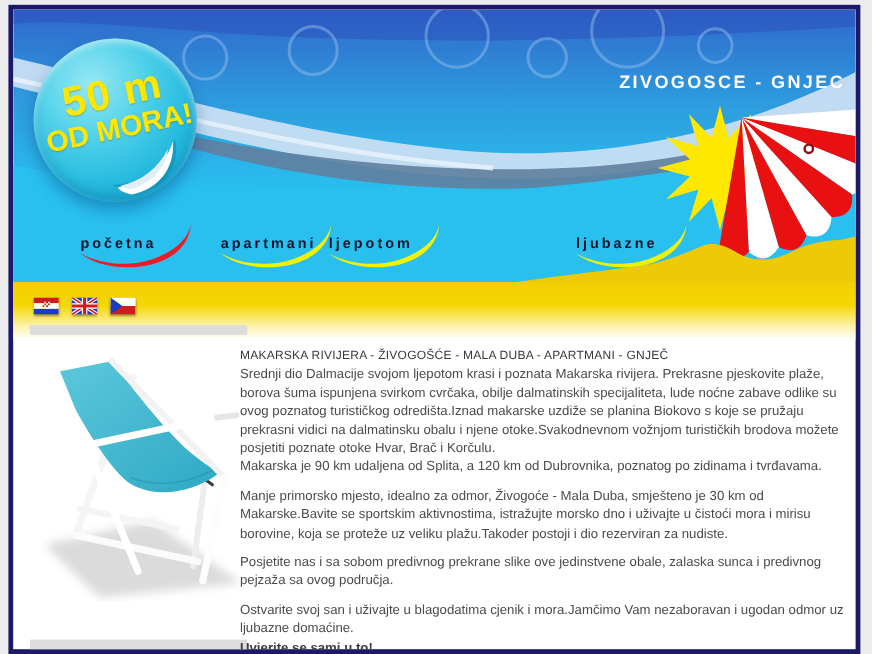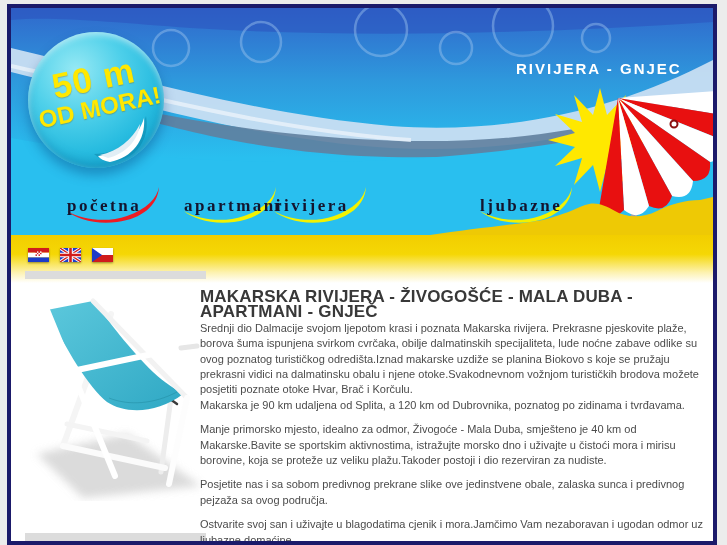--- a/index.html
+++ b/index.html
@@ -40,43 +40,43 @@
     position:absolute; left:505px; top:52px; width:210px;
     color:#ffffff; font-size:15px; font-weight:bold; letter-spacing:2px;
     white-space:nowrap;
   }
 
   
   .nav-item { position:absolute; top:177px; width:100px; height:42px; cursor:pointer; }
   .nav-item svg { position:absolute; left:0; top:0; }
   .nav-item .lbl {
     position:absolute; left:2px; top:11px;
-    font-size:17px; font-weight:bold; letter-spacing:2.5px;
-    color:#14142e; white-space:nowrap;font-family:Liberation Serif, serif;
+    font-size:12px; font-weight:bold; letter-spacing:2.5px;
+    color:#14142e; white-space:nowrap;
   }
 
   
   .band {
     position:absolute; left:0; top:227px; width:702px; height:48px;
     background:linear-gradient(to bottom, #f2ce00 0%, #f5d705 40%, #fdf2b0 78%, #ffffff 100%);
   }
   .flags { position:absolute; left:17px; top:13px; display:flex; gap:11px; }
   .flag { width:21px; height:14px; display:block; box-shadow:0 1px 2px rgba(0,0,0,.4); cursor:pointer; }
 
   .gray-bar-top    { position:absolute; left:14px; top:263px; width:181px; height:8px; background:#dcdcdc; }
   .gray-bar-bottom { position:absolute; left:14px; top:525px; width:181px; height:9px; background:#dcdcdc; }
 
   
   .chair { position:absolute; left:8px; top:278px; }
   .content {
     position:absolute; left:189px; top:281px; width:514px;
     color:#4b4b4b; font-size:11px; line-height:15.4px;
   }
   .content h1 {
-    font-size:17px; font-weight:bold; color:#383838;
+    font-size:10px; font-weight:normal; color:#383838;
     letter-spacing:.2px; margin:0 0 1px 0;
   }
   .content p { margin:0 0 9px 0; }
   .content p.tight { margin-bottom:0; }
   .content p.closing { font-weight:bold; color:#3d3d3d; margin:0; }
 </style>
 </head>
 <body>
 
 <div class="page">
@@ -130,39 +130,39 @@
         <div class="badge-line1">50 m</div>
         <div class="badge-line2">OD MORA!</div>
       </div>
       <svg class="badge-curl" width="136" height="136" viewBox="0 0 136 136">
         <path d="M66,122 C92,122 112,104 118,84 C121,98 116,112 106,121 C94,131 76,131 66,122 Z" fill="#0d89ad" opacity="0.55"></path>
         <path d="M70,124 C92,122 110,106 116,86 C118,108 104,126 82,130 C76,129 72,127 70,124 Z" fill="#ffffff"></path>
         <path d="M72,123 C90,119 104,108 112,92 C110,110 96,122 80,126 Z" fill="#e2eef5"></path>
       </svg>
     </div>
 
-    <div class="site-title">RIVIJERA - GNJEC</div>
+    <div class="site-title">ZIVOGOSCE - GNJEC</div>
 
     <div class="nav-item" style="left:54px">
       <svg width="96" height="40" viewBox="0 0 96 40">
             <path d="M94,2 C93,20 77,34 52,37 C31,40 11,34 2,26 C17,35 42,38 62,31 C82,24 92,13 94,2 Z" fill="#ed1c24"></path>
           </svg>
       <span class="lbl">početna</span>
     </div>
     <div class="nav-item" style="left:171px">
       <svg width="96" height="40" viewBox="0 0 96 40">
             <path d="M94,2 C93,20 77,34 52,37 C31,40 11,34 2,26 C17,35 42,38 62,31 C82,24 92,13 94,2 Z" fill="#f2f200"></path>
           </svg>
       <span class="lbl">apartmani</span>
     </div>
     <div class="nav-item" style="left:261px">
       <svg width="96" height="40" viewBox="0 0 96 40">
             <path d="M94,2 C93,20 77,34 52,37 C31,40 11,34 2,26 C17,35 42,38 62,31 C82,24 92,13 94,2 Z" fill="#f2f200"></path>
           </svg>
-      <span class="lbl">rivijera</span>
+      <span class="lbl">ljepotom</span>
     </div>
     <div class="nav-item" style="left:467px">
       <svg width="96" height="40" viewBox="0 0 96 40">
             <path d="M94,2 C93,20 77,34 52,37 C31,40 11,34 2,26 C17,35 42,38 62,31 C82,24 92,13 94,2 Z" fill="#f2f200"></path>
           </svg>
       <span class="lbl">ljubazne</span>
     </div>
   </div>
 
   <div class="band">
@@ -226,20 +226,20 @@
     <line x1="74" y1="15" x2="168" y2="112" stroke="#f2f2f2" stroke-width="5" stroke-linecap="round"></line>
     <line x1="168" y1="112" x2="150" y2="198" stroke="#fdfdfd" stroke-width="6" stroke-linecap="round"></line>
     <line x1="58" y1="84" x2="162" y2="62" stroke="#ffffff" stroke-width="6" stroke-linecap="round"></line>
     <line x1="162" y1="62" x2="178" y2="60" stroke="#e6e6e6" stroke-width="5" stroke-linecap="round"></line>
   </svg>
 
   <div class="content">
     <h1>MAKARSKA RIVIJERA - ŽIVOGOŠĆE - MALA DUBA - APARTMANI - GNJEČ</h1>
     <p class="tight">Srednji dio Dalmacije svojom ljepotom krasi i poznata Makarska rivijera. Prekrasne pjeskovite plaže, borova šuma ispunjena svirkom cvrčaka, obilje dalmatinskih specijaliteta, lude noćne zabave odlike su ovog poznatog turističkog odredišta.Iznad makarske uzdiže se planina Biokovo s koje se pružaju prekrasni vidici na dalmatinsku obalu i njene otoke.Svakodnevnom vožnjom turističkih brodova možete posjetiti poznate otoke Hvar, Brač i Korčulu.</p>
     <p>Makarska je 90 km udaljena od Splita, a 120 km od Dubrovnika, poznatog po zidinama i tvrđavama.</p>
-    <p>Manje primorsko mjesto, idealno za odmor, Živogoće - Mala Duba, smješteno je 40 km od Makarske.Bavite se sportskim aktivnostima, istražujte morsko dno i uživajte u čistoći mora i mirisu borovine, koja se proteže uz veliku plažu.Takoder postoji i dio rezerviran za nudiste.</p>
+    <p>Manje primorsko mjesto, idealno za odmor, Živogoće - Mala Duba, smješteno je 30 km od Makarske.Bavite se sportskim aktivnostima, istražujte morsko dno i uživajte u čistoći mora i mirisu borovine, koja se proteže uz veliku plažu.Takoder postoji i dio rezerviran za nudiste.</p>
     <p>Posjetite nas i sa sobom predivnog prekrane slike ove jedinstvene obale, zalaska sunca i predivnog pejzaža sa ovog područja.</p>
     <p class="tight">Ostvarite svoj san i uživajte u blagodatima cjenik i mora.Jamčimo Vam nezaboravan i ugodan odmor uz ljubazne domaćine.</p>
     <p class="closing">Uvjerite se sami u to!</p>
   </div>
 
 </div>
 </div>
 
 </body></html>

